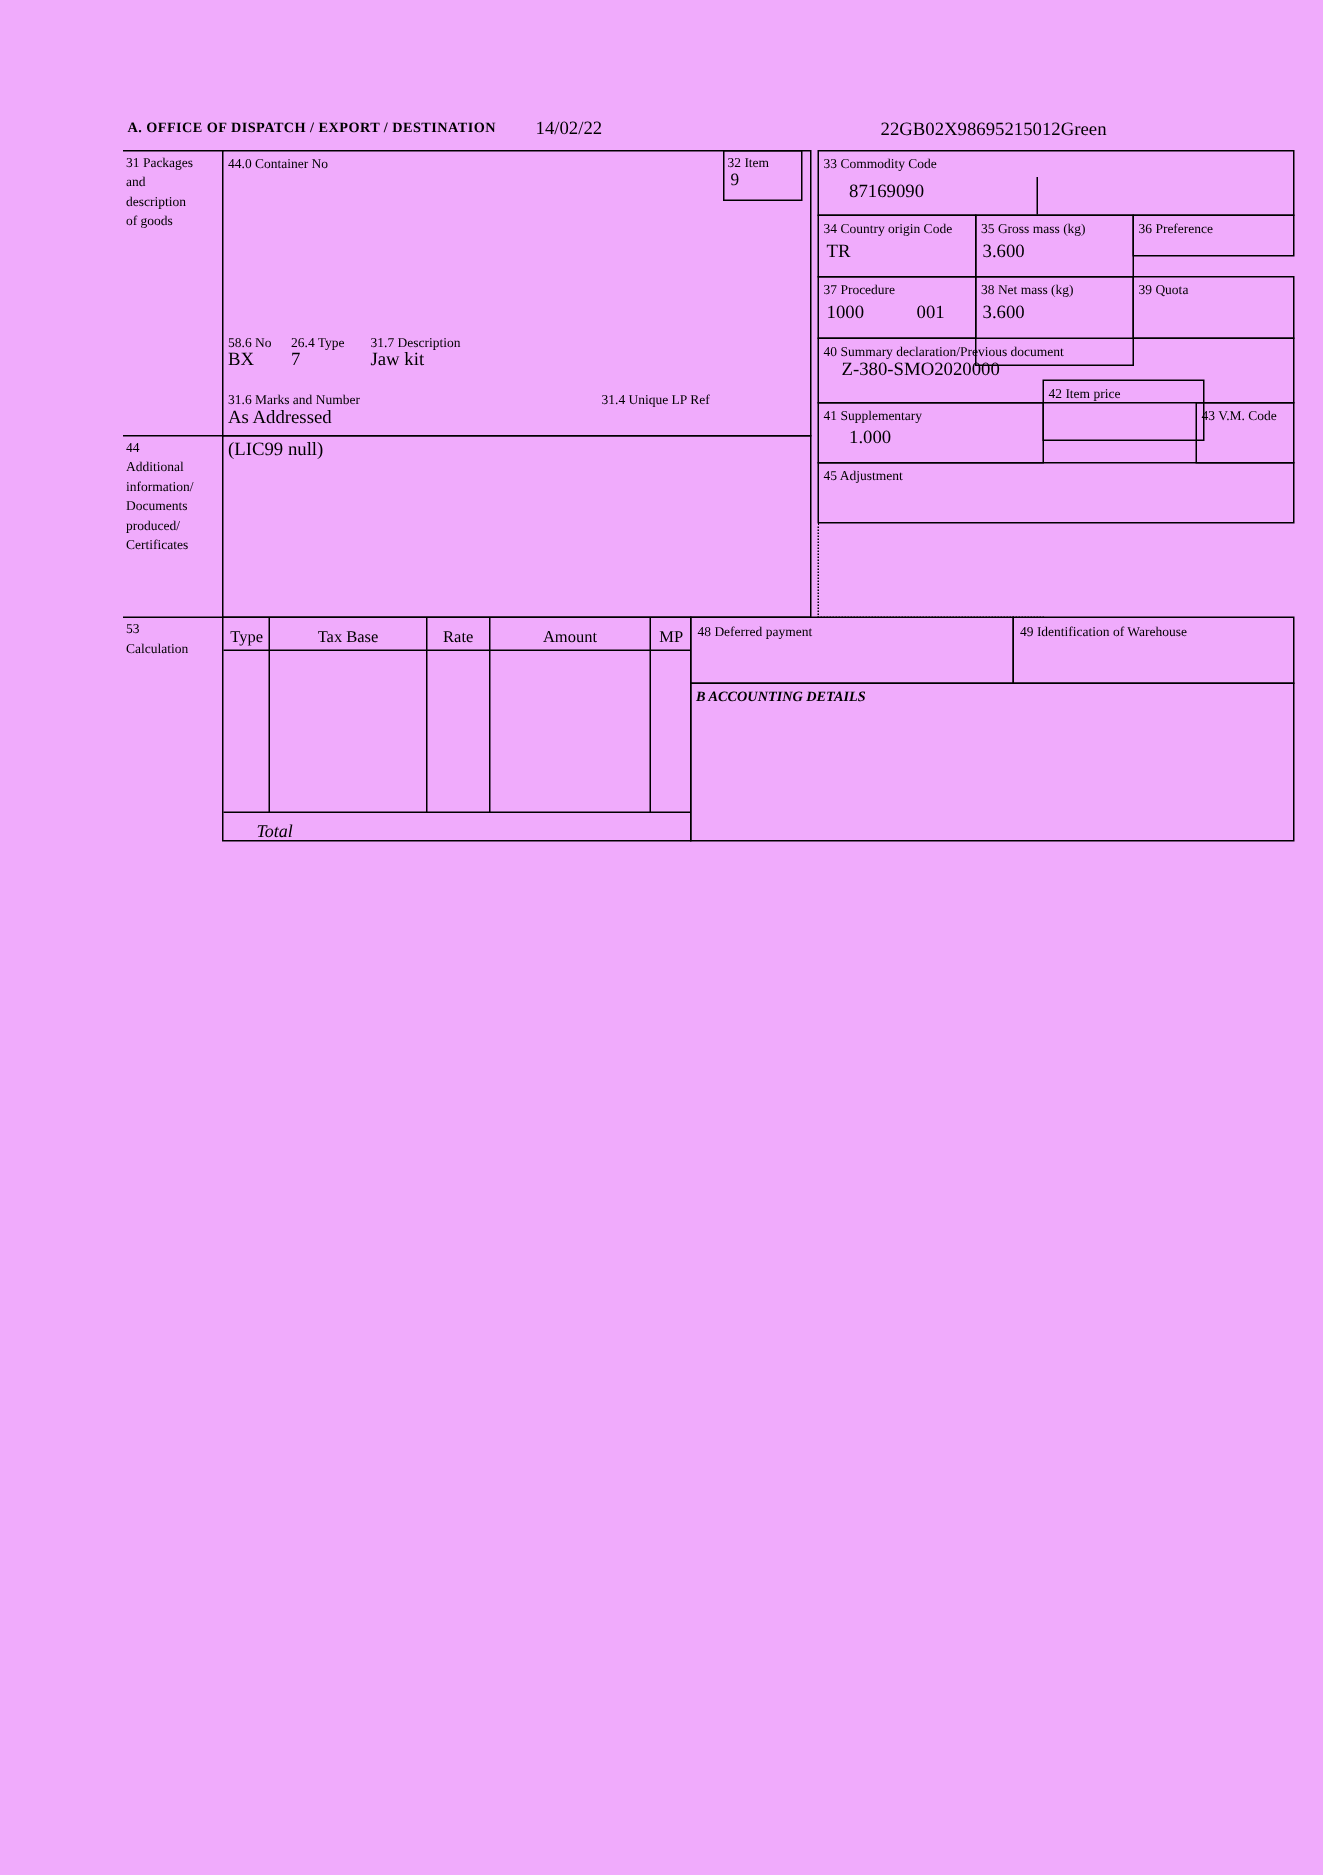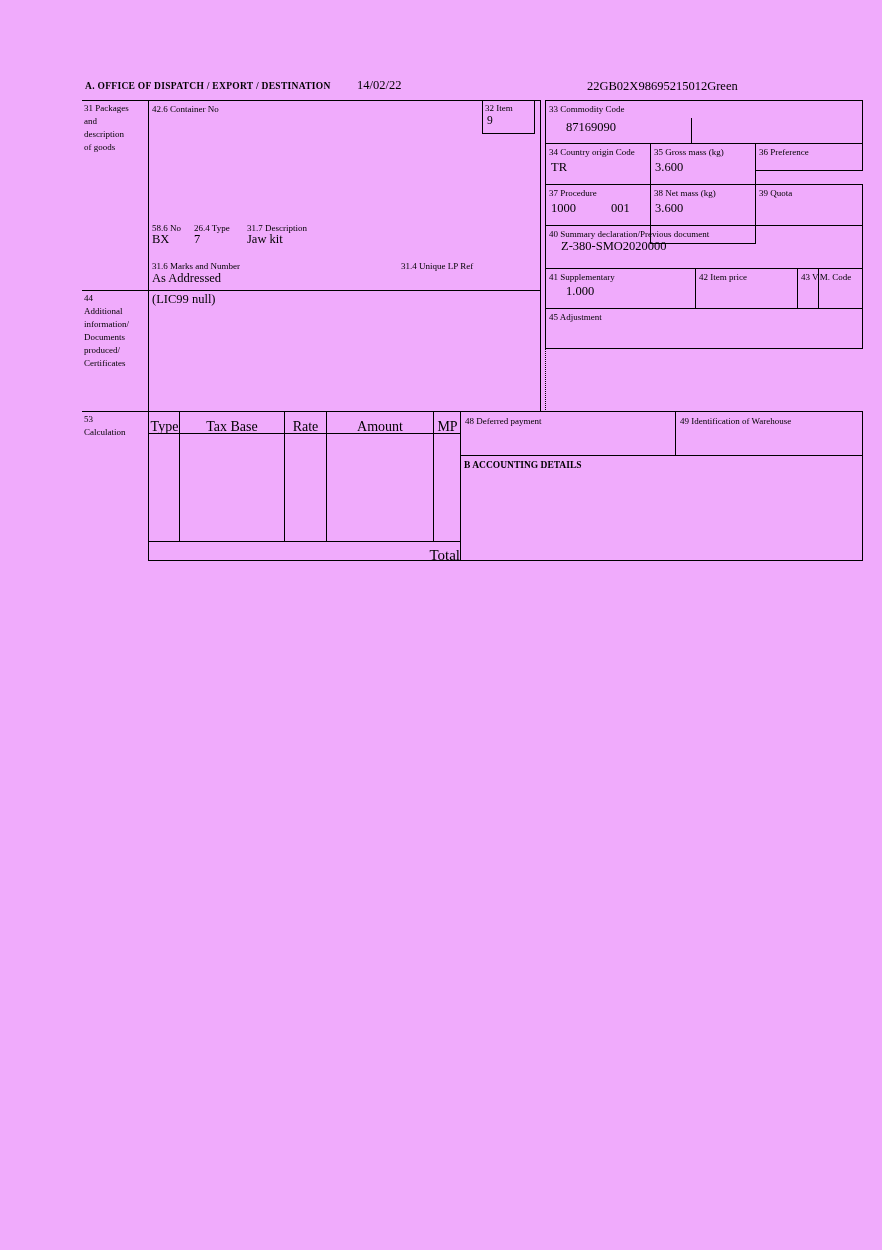--- a/index.html
+++ b/index.html
@@ -9,23 +9,23 @@
   .abs { position:absolute; }
   .box { position:absolute; border:1px solid #000; }
   .lbl { position:absolute; font-size:9px; line-height:10px; white-space:nowrap; }
   .val { position:absolute; font-size:12.5px; line-height:14px; white-space:nowrap; }
   .val-sm { position:absolute; font-size:11.5px; line-height:12px; white-space:nowrap; }
   .line { position:absolute; background:#000; }
   .marginlbl { position:absolute; font-size:9px; line-height:13px; }
   .hdr-office { font-weight:bold; font-size:9.5px; letter-spacing:0.3px; white-space:nowrap; }
   .hdr-big { font-size:12.5px; white-space:nowrap; }
   .dottedbox { position:absolute; border-left:1px dotted #000; border-bottom:1px dotted #000; }
-  .colhead { position:absolute; font-size:14px; text-align:center; }
-  .boldlbl { position:absolute; font-size:9.5px; font-weight:bold; white-space:nowrap; }
-  .total { position:absolute; font-size:15px; text-align:right; }
+  .colhead { position:absolute; font-size:11px; text-align:center; }
+  .boldlbl { position:absolute; font-size:9.5px; font-weight:bold; white-space:nowrap;font-style:italic; }
+  .total { position:absolute; font-size:12px; text-align:left;font-style:italic; }
 </style>
 </head>
 <body>
 
 <div id="page">
 
   <div class="abs hdr-office" style="left:85px;top:81px">A.  OFFICE OF DISPATCH / EXPORT / DESTINATION</div>
   <div class="abs hdr-big" style="left:357px;top:78px">14/02/22</div>
   <div class="abs hdr-big" style="left:587px;top:79px">
     <span>22GB02X98695215012</span><span style="">Green</span>
@@ -48,21 +48,21 @@
     <div>Documents</div>
     <div>produced/</div>
     <div>Certificates</div>
   </div>
   <div class="marginlbl" style="left:84px;top:413px">
     <div>53</div>
     <div>Calculation</div>
   </div>
 
   <div class="box" style="left:148px;top:100px;width:393px;height:191px">
-    <div class="lbl" style="left:3px;top:3px">42.6 Container No</div>
+    <div class="lbl" style="left:3px;top:3px">44.0 Container No</div>
     <div class="lbl" style="left:3px;top:122px">58.6 No</div>
     <div class="lbl" style="left:45px;top:122px">26.4 Type</div>
     <div class="lbl" style="left:98px;top:122px">31.7 Description</div>
     <div class="val" style="left:3px;top:131px">BX</div>
     <div class="val" style="left:45px;top:131px">7</div>
     <div class="val" style="left:98px;top:131px">Jaw kit</div>
     <div class="lbl" style="left:3px;top:160px">31.6 Marks and Number</div>
     <div class="lbl" style="left:252px;top:160px">31.4 Unique LP Ref</div>
     <div class="val" style="left:3px;top:170px">As Addressed</div>
   </div>
@@ -109,21 +109,21 @@
 
   <div class="box" style="left:545px;top:225px;width:318px;height:44px">
     <div class="lbl" style="left:3px;top:3px">40 Summary declaration/Previous document</div>
     <div class="val" style="left:15px;top:13px">Z-380-SMO2020000</div>
   </div>
 
   <div class="box" style="left:545px;top:268px;width:151px;height:41px">
     <div class="lbl" style="left:3px;top:3px">41 Supplementary</div>
     <div class="val" style="left:20px;top:15px">1.000</div>
   </div>
-  <div class="box" style="left:695px;top:268px;width:124px;height:41px">
+  <div class="box" style="left:695px;top:253px;width:108px;height:41px">
     <div class="lbl" style="left:3px;top:3px">42 Item price</div>
   </div>
   <div class="box" style="left:797px;top:268px;width:66px;height:41px">
     <div class="lbl" style="left:3px;top:3px">43 V.M. Code</div>
   </div>
 
   <div class="box" style="left:545px;top:308px;width:318px;height:41px">
     <div class="lbl" style="left:3px;top:3px">45 Adjustment</div>
   </div>
 

